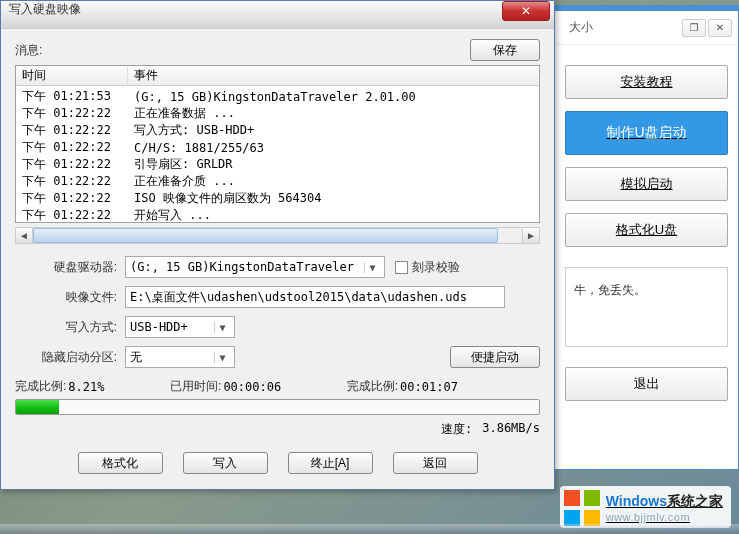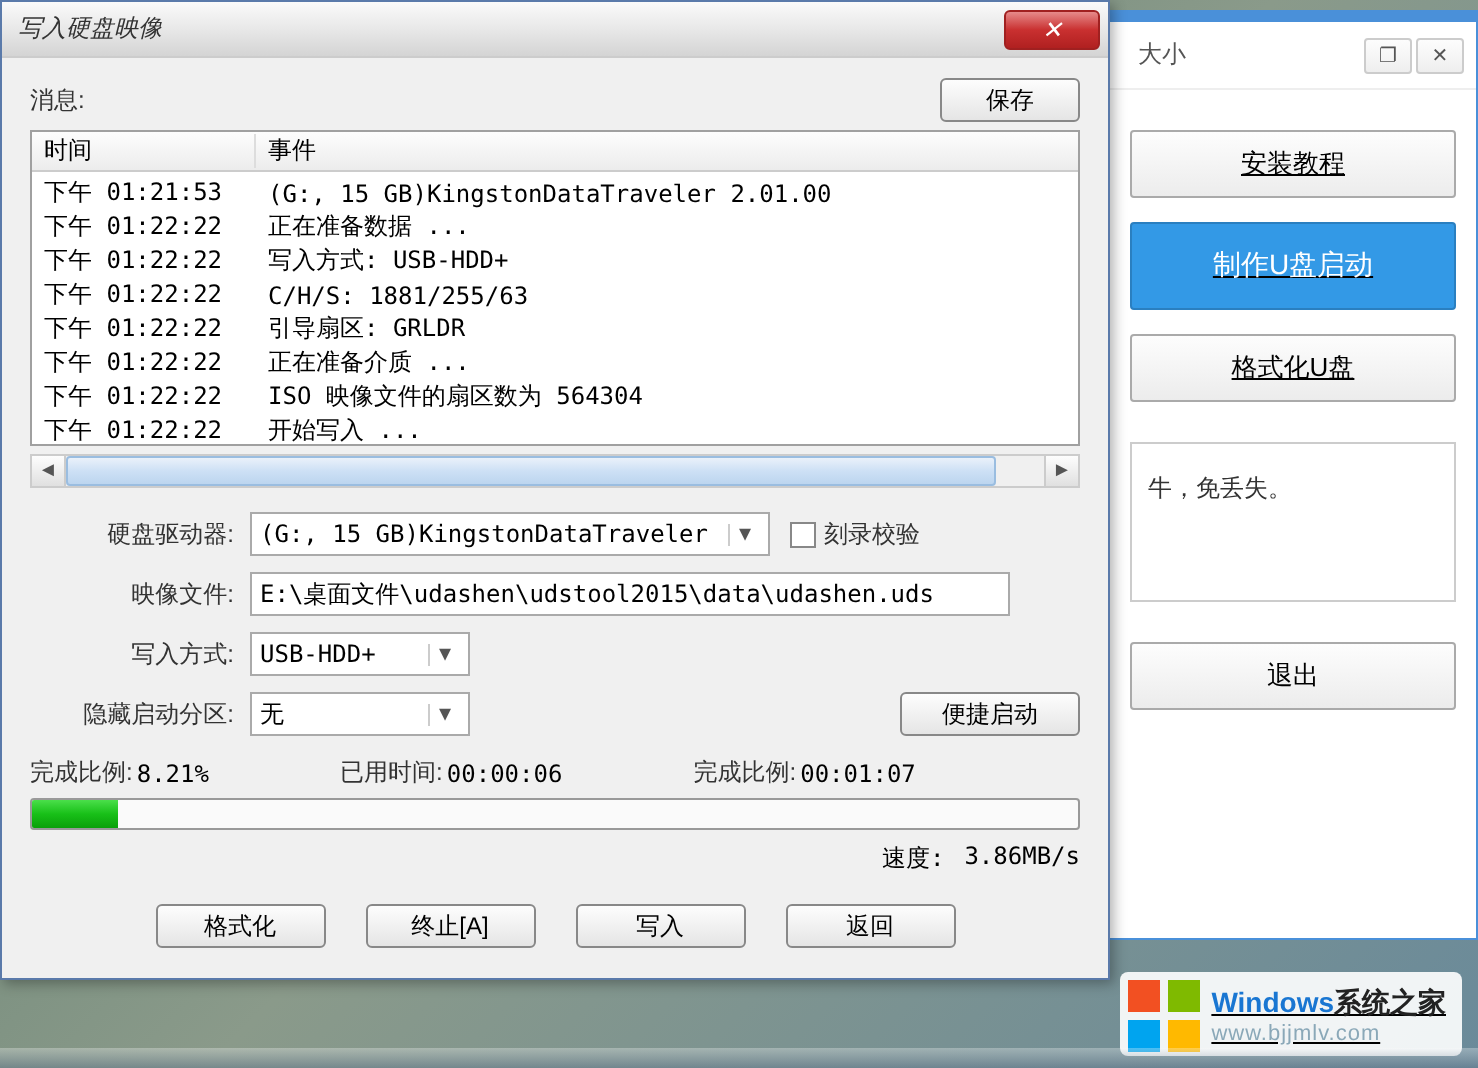--- a/index.html
+++ b/index.html
@@ -25,23 +25,21 @@
   height: 490px;
   background: #f0f0f0;
   border: 1px solid #5a7aaa;
   box-shadow: 2px 2px 6px rgba(0,0,0,0.3);
 }
 .titlebar {
   height: 28px;
   background: linear-gradient(to bottom, #fafafa 0%, #e8e8e8 50%, #d4d4d4 100%);
   border-bottom: 1px solid #ccc;
   display: flex;
-  align-items: center;
   padding: 0 4px;
-  font-style: italic;
 }
 .title-text { flex: 1; font-size: 12px; color: #333; padding-left: 4px;}
 .close-btn {
   width: 48px; height: 20px;
   background: linear-gradient(to bottom, #e68a8a 0%, #c93030 50%, #b02020 100%);
   border: 1px solid #a02020;
   border-radius: 3px;
   color: white;
   display: flex; align-items: center; justify-content: center;
   font-size: 12px;
@@ -229,20 +227,21 @@
 <div class="bg-window">
   <div class="bg-window-inner">
     <div class="bg-header">
       <span class="bg-header-label">大小</span>
       <div class="win-ctrl">❐</div>
       <div class="win-ctrl">✕</div>
     </div>
     <div class="side-buttons">
       <button class="side-btn">安装教程</button>
       <button class="side-btn primary">制作U盘启动</button>
+      <button class="side-btn">模拟启动</button>
       <button class="side-btn">格式化U盘</button>
     </div>
     <div class="side-textbox">
       <div>牛，免丢失。</div>
     </div>
     <button class="side-btn side-exit">退出</button>
   </div>
 </div>
 
 <div class="main-dialog">
@@ -355,22 +354,22 @@
     <div class="progress-bar">
       <div class="progress-fill" id="progress-fill" style="width: 8.21%;"></div>
     </div>
     <div class="speed-row">
       <span>速度:</span>
       <span>3.86MB/s</span>
     </div>
 
     <div class="bottom-buttons">
       <button class="btn">格式化</button>
+      <button class="btn">写入</button>
       <button class="btn">终止[A]</button>
-      <button class="btn">写入</button>
       <button class="btn">返回</button>
     </div>
   </div>
 </div>
 
 <div class="watermark">
   <div class="wm-logo">
     <div class="sq a"></div>
       <div class="sq b"></div>
       <div class="sq c"></div>

